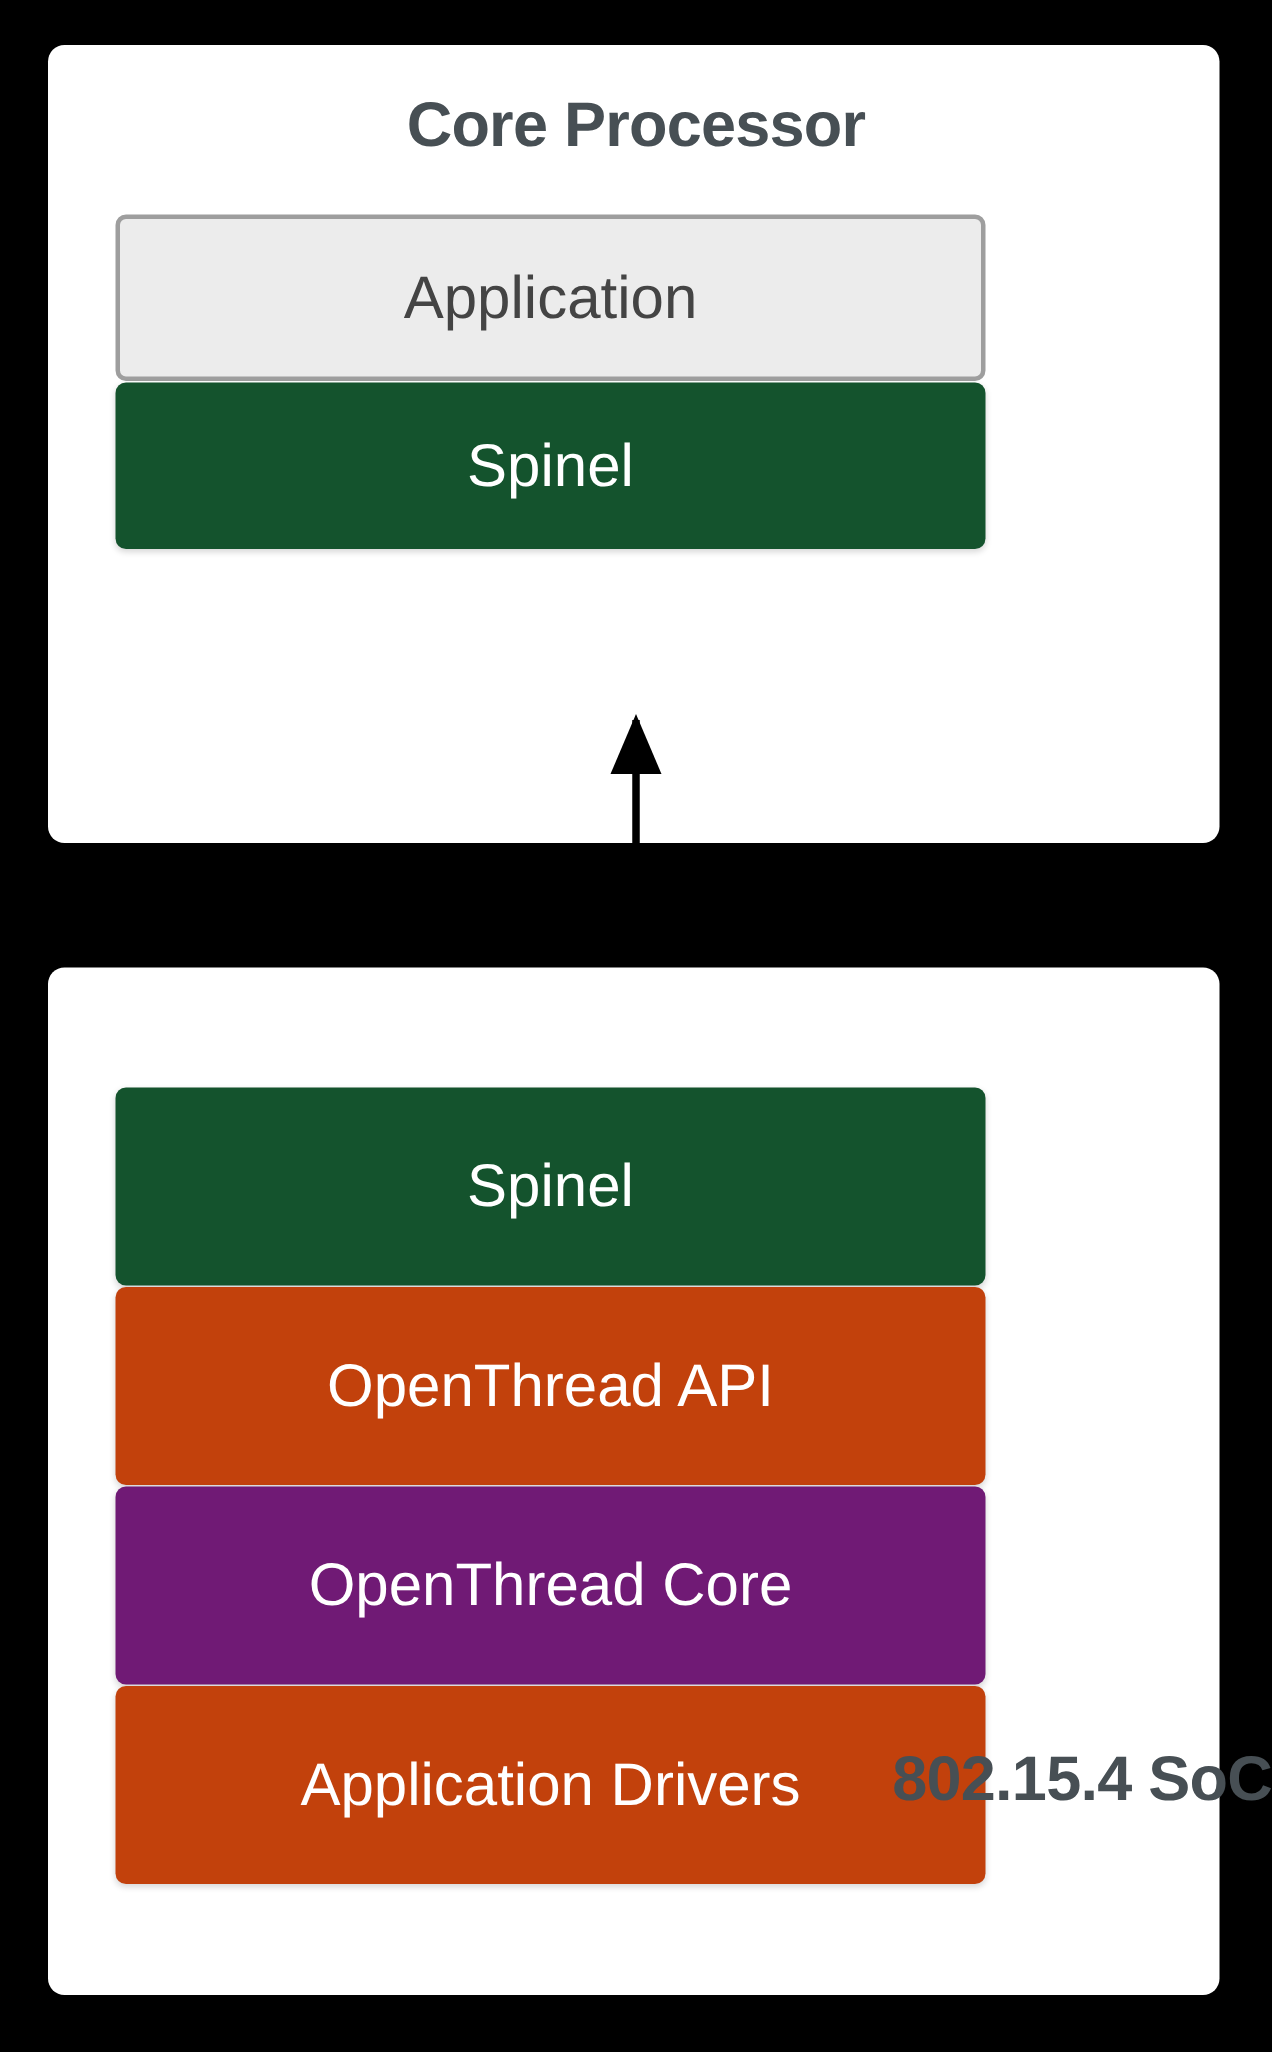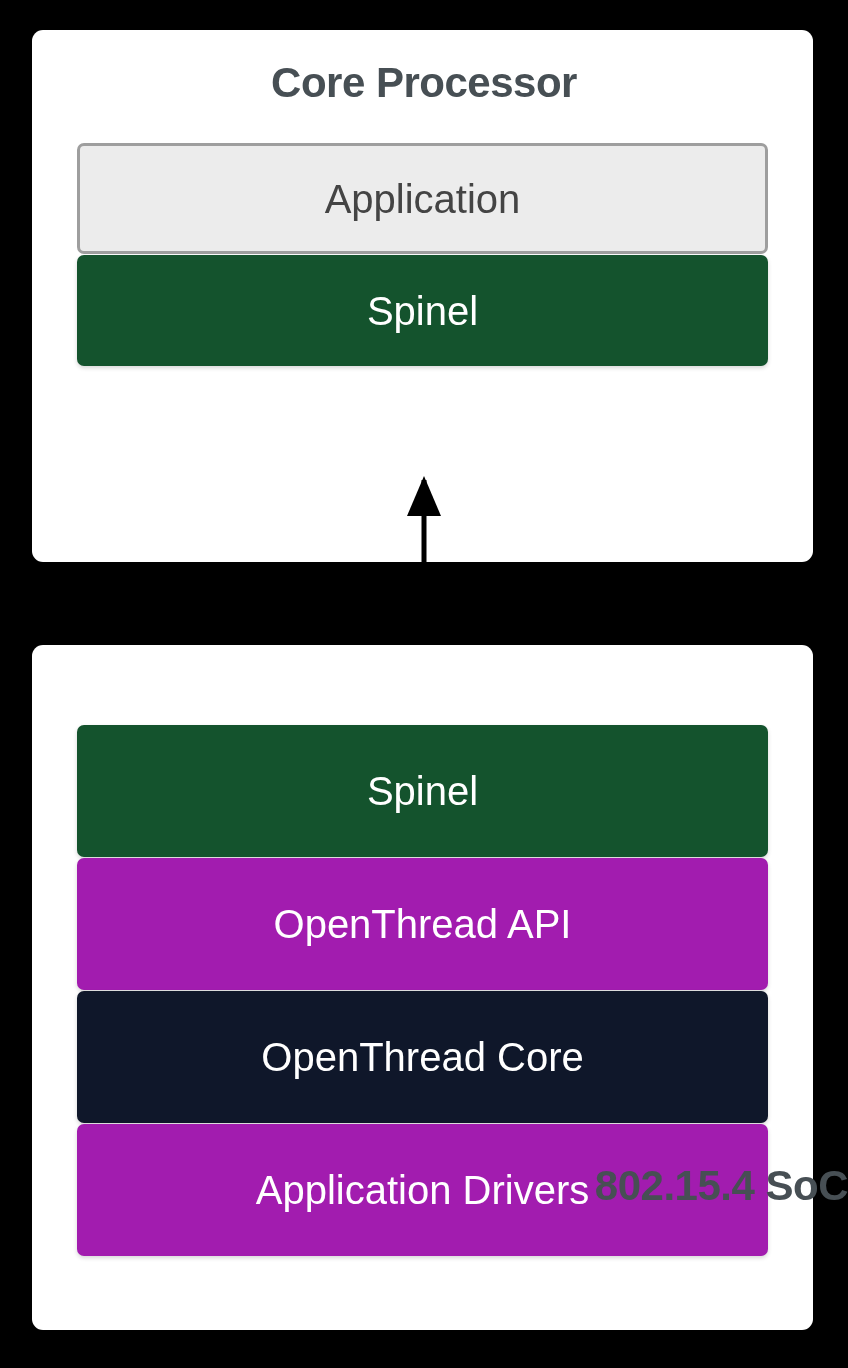--- a/index.html
+++ b/index.html
@@ -58,21 +58,21 @@
     line-height: 1;
   }
 
   #host-title { top: 62px; }
   #soc-title  { top: 1165px; text-align: right; }
 
   
   .stack {
     position: absolute;
     left: 77px;
-    width: 691px;
+    width: 580px;
   }
 
   #host-stack { top: 143px; }
   #soc-stack  { top: 725px; }
 
   .layer {
     box-sizing: border-box;
     display: flex;
     align-items: center;
     justify-content: center;
@@ -103,27 +103,27 @@
     color: #444444;
   }
 
   .layer.red {
     background: #14532d;
     color: #ffffff;
     box-shadow: 0 2px 4px rgba(0,0,0,0.16);
   }
 
   .layer.cyan {
-    background: #a21caf;
+    background: #c2410c;
     color: #ffffff;
     box-shadow: 0 2px 4px rgba(0,0,0,0.16);
   }
 
   .layer.navy {
-    background: #0f172a;
+    background: #701a75;
     color: #ffffff;
     box-shadow: 0 2px 4px rgba(0,0,0,0.16);
   }
 
   
   #connector {
     position: absolute;
     left: 380px;
     top: 470px;
     width: 88px;

